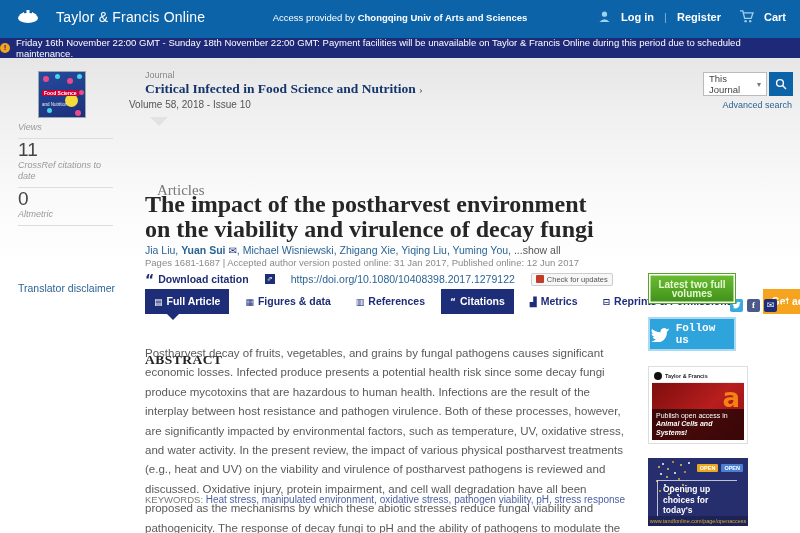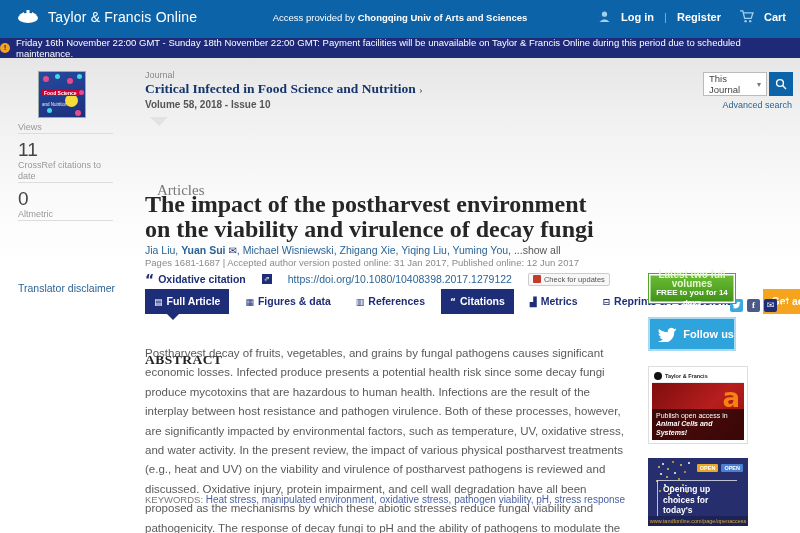--- a/index.html
+++ b/index.html
@@ -1,21 +1,21 @@
 <!DOCTYPE html>
 <html><head>
 <meta charset="utf-8">
 <style>
   * { margin:0; padding:0; box-sizing:border-box; }
   html,body { width:800px; height:533px; overflow:hidden; background:#fff;
     font-family:"Liberation Sans", sans-serif; }
 
   
   #topbar { position:absolute; left:0; top:0; width:800px; height:38px; background:#0d63a8; }
-  .brand { position:absolute; left:16px; top:7px; display:flex; align-items:center; gap:8px; color:#fff; }
+  .brand { position:absolute; left:16px; top:7px; display:flex; align-items:center; gap:16px; color:#fff; }
   .brand-name { font-size:14px; letter-spacing:.2px; }
   .access-note { position:absolute; left:0; right:0; top:12px; text-align:center; color:#fff; font-size:9.5px; }
   .access-note b { font-size:9.5px; }
   .topright { position:absolute; right:14px; top:10px; display:flex; align-items:center; gap:10px; color:#fff; font-size:11px; font-weight:bold; }
   .topdiv { color:#7fb3d9; font-weight:normal; }
 
   
   #banner { position:absolute; left:0; top:38px; width:800px; height:20px; background:#1e2a78; color:#fff;
     font-size:9.5px; display:flex; align-items:center; justify-content:center; gap:6px; }
   .warn-ico { width:10px; height:10px; border-radius:50%; background:#f6a41d; color:#1e2a78; font-size:8px; font-weight:bold;
@@ -26,36 +26,36 @@
     background:linear-gradient(180deg,#e6e6e6 0%,#f0f0f0 55px,#fafafa 140px,#ffffff 210px); }
 
   
   #cover { position:absolute; left:38px; top:13px; width:48px; height:47px; background:linear-gradient(160deg,#274b9e,#1b2f7c); overflow:hidden; border:1px solid #9aa; }
   #cover .dot { position:absolute; border-radius:50%; }
   #cover .ctext { position:absolute; left:3px; top:18px; color:#fff; background:#c03; font-size:5px; font-weight:bold; padding:0 2px; line-height:6px; }
   #cover .ctext2 { position:absolute; left:3px; top:30px; color:#eee; font-size:4.5px; line-height:5px; }
   .j-label { position:absolute; left:145px; top:12px; font-size:9px; color:#888; }
   .j-title { position:absolute; left:145px; top:23px; font-family:"Liberation Serif", serif; font-weight:bold; font-size:13.5px; color:#15356b; }
   .j-title .chev { font-weight:normal; color:#555; font-size:11px; }
-  .j-issue { position:absolute; left:145px; top:41px; font-size:10px; color:#555;font-weight:bold; }
+  .j-issue { position:absolute; left:129px; top:41px; font-size:10px; color:#555; }
   .band-notch { position:absolute; left:150px; top:59px; width:0; height:0;
     border-left:9px solid transparent; border-right:9px solid transparent; border-top:9px solid #e2e2e2; }
 
   #searchbox { position:absolute; left:500px; top:14px; width:200px; height:24px; border:1px solid #bbb; background:#fff;
     font-size:10.5px; color:#888; padding:0 7px; }
   #scope { position:absolute; left:703px; top:14px; width:64px; height:24px; border:1px solid #bbb; background:#fff;
     font-size:9.5px; color:#444; display:flex; align-items:center; justify-content:space-between; padding:0 5px; }
   #scope .caret { color:#777; font-size:8px; }
   #searchbtn { position:absolute; left:769px; top:14px; width:24px; height:24px; background:#0d63a8; display:flex; align-items:center; justify-content:center; }
   #advsearch { position:absolute; right:8px; top:42px; font-size:9px; color:#2a6496; }
 
   
   #metrics { position:absolute; left:18px; top:64px; width:100px; }
   .m-val { font-size:19px; color:#444; line-height:21px; }
-  .m-lab { font-size:9px; color:#999; line-height:11px; border-bottom:1px solid #ddd; margin-bottom:5px; width:95px; }
+  .m-lab { font-size:9px; color:#999; line-height:11px; padding-bottom:5px; border-bottom:1px solid #ddd; width:95px;font-style:italic; }
   #translator { position:absolute; left:18px; top:224px; font-size:10.5px; color:#2a6496; }
 
   
   #main { position:absolute; left:145px; top:58px; width:482px; }
   .sec-label { position:absolute; left:12px; top:66px; font-size:15px; color:#777;font-family:Liberation Serif, serif; }
   .a-title { position:absolute; left:0; top:76px; width:470px; font-family:"Liberation Serif", serif; font-weight:bold;
     font-size:24px; line-height:25px; color:#262626; }
   .a-authors { position:absolute; left:0; top:128px; font-size:10.5px; color:#2a6496; }
   .a-authors .corr { font-weight:bold; }
   .a-authors .env { color:#1e2d78; font-size:10px; }
@@ -92,21 +92,21 @@
   .kw-row .kw { font-size:10px; color:#4a5fa5; }
 
   
   #ad-trial { position:absolute; left:648px; top:215px; width:88px; height:31px;
     background:linear-gradient(180deg,#6cbe35,#3f9018); border:1px solid #54a428; box-shadow:inset 0 0 0 1.5px #fff;
     display:flex; flex-direction:column; align-items:center; justify-content:center; text-align:center; }
   #ad-trial .l1 { font-size:10px; color:#e4f9cf; line-height:9px;font-weight:bold; }
   #ad-trial .l2 { font-size:8px; color:#fff; font-weight:bold; line-height:10px; }
 
   #ad-follow { position:absolute; left:648px; top:259px; width:88px; height:34px; background:#2ea3dc; border:2px solid #a9daf2;
-    display:flex; align-items:center; justify-content:flex-end; gap:6px; }
+    display:flex; align-items:center; justify-content:flex-end; gap:6px;font-family:Liberation Mono, monospace; }
   #ad-follow .fl { color:#fff; font-weight:bold; font-size:11px; }
 
   #ad-red { position:absolute; left:648px; top:308px; width:100px; height:78px; background:#fff; border:1px solid #ddd; padding:3px; }
   #ad-red .hdr { height:13px; background:#fff; display:flex; align-items:center; gap:3px; padding:0 2px; border-bottom:1px solid #eee; }
   #ad-red .tf-dot { width:8px; height:8px; border-radius:50%; background:#111; color:#fff; font-size:5px; display:flex; align-items:center; justify-content:center; }
   #ad-red .tf-t { font-size:5.5px; color:#222; font-weight:bold; }
   #ad-red .body { position:relative; height:57px; background:linear-gradient(135deg,#7e0d0d,#b81e1e 55%,#8e1111); overflow:hidden; }
   #ad-red .oa { position:absolute; right:4px; top:0px; color:#f68212; font-size:26px; font-weight:bold; font-family:"DejaVu Sans", sans-serif; }
   #ad-red .cap { position:absolute; left:0; right:0; bottom:0; background:rgba(25,3,3,.72); color:#fff; padding:3px 4px; }
   #ad-red .cap .c1 { font-size:7px; line-height:8.5px; }
@@ -212,21 +212,21 @@
     <h1 class="a-title">The impact of the postharvest environment on the viability and virulence of decay fungi</h1>
     <div class="a-authors">
       <span>Jia Liu, </span><span class="corr">Yuan Sui</span>
       <span class="env">✉</span><span>, Michael Wisniewski, Zhigang Xie, Yiqing Liu, Yuming You, </span>
       <span class="showall">...show all</span>
     </div>
     <div class="a-pages">Pages 1681-1687 | Accepted author version posted online: 31 Jan 2017, Published online: 12 Jun 2017</div>
     <div class="a-cite-row">
       <span class="dl-cit">
         <span class="q-ico">“</span>
-        <span>Oxidative citation</span>
+        <span>Download citation</span>
       </span>
       <span class="doi">
         <span class="doi-ico">⇗</span>
         <span>https://doi.org/10.1080/10408398.2017.1279122</span>
       </span>
       <span class="chkupd">
         <span class="chk-ico"></span>
         <span>Check for updates</span>
       </span>
     </div>
@@ -267,21 +267,20 @@
     <div class="abs-head">ABSTRACT</div>
     <p class="abs-text">Postharvest decay of fruits, vegetables, and grains by fungal pathogens causes significant economic losses. Infected produce presents a potential health risk since some decay fungi produce mycotoxins that are hazardous to human health. Infections are the result of the interplay between host resistance and pathogen virulence. Both of these processes, however, are significantly impacted by environmental factors, such as temperature, UV, oxidative stress, and water activity. In the present review, the impact of various physical postharvest treatments (e.g., heat and UV) on the viability and virulence of postharvest pathogens is reviewed and discussed. Oxidative injury, protein impairment, and cell wall degradation have all been proposed as the mechanisms by which these abiotic stresses reduce fungal viability and pathogenicity. The response of decay fungi to pH and the ability of pathogens to modulate the pH of the host environment also affect pathogenicity. The effects of the manipulation of the postharvest environment by ethylene, natural edible coatings, and controlled atmosphere storage on fungal viability are also discussed. Lastly, avenues of future research are proposed.</p>
     <div class="kw-row">
       <span>KEYWORDS: </span><span class="kw">Heat stress, manipulated environment, oxidative stress, pathogen viability, pH, stress response</span>
     </div>
 
   </div>
 
   <div id="ad-trial">
     <span class="l1">Latest two full volumes</span>
-    <span class="l2">FREE to you for 14 days</span>
   </div>
 
   <div id="ad-follow">
     <svg width="20" height="16" viewBox="0 0 20 16">
       <path d="M19 2.4 q-1 .5-2 .7 a3.6 3.6 0 0 0 -6.2 3.2 Q5.2 6.1 2 3 q-1.4 3 1.4 5 q-1 0-1.8-.4 q0 2.6 3 3.4 q-1 .3-2 .1 q.8 2.2 3.4 2.4 Q3.6 15.6 1 15.2 q6.6 3.8 12.4-.6 q4-3.2 3.8-8.8 q1.2-1 1.8-2.2 Z" fill="#fff"></path>
     </svg>
     <span class="fl">Follow us</span>
   </div>
 
   <div id="ad-red">

